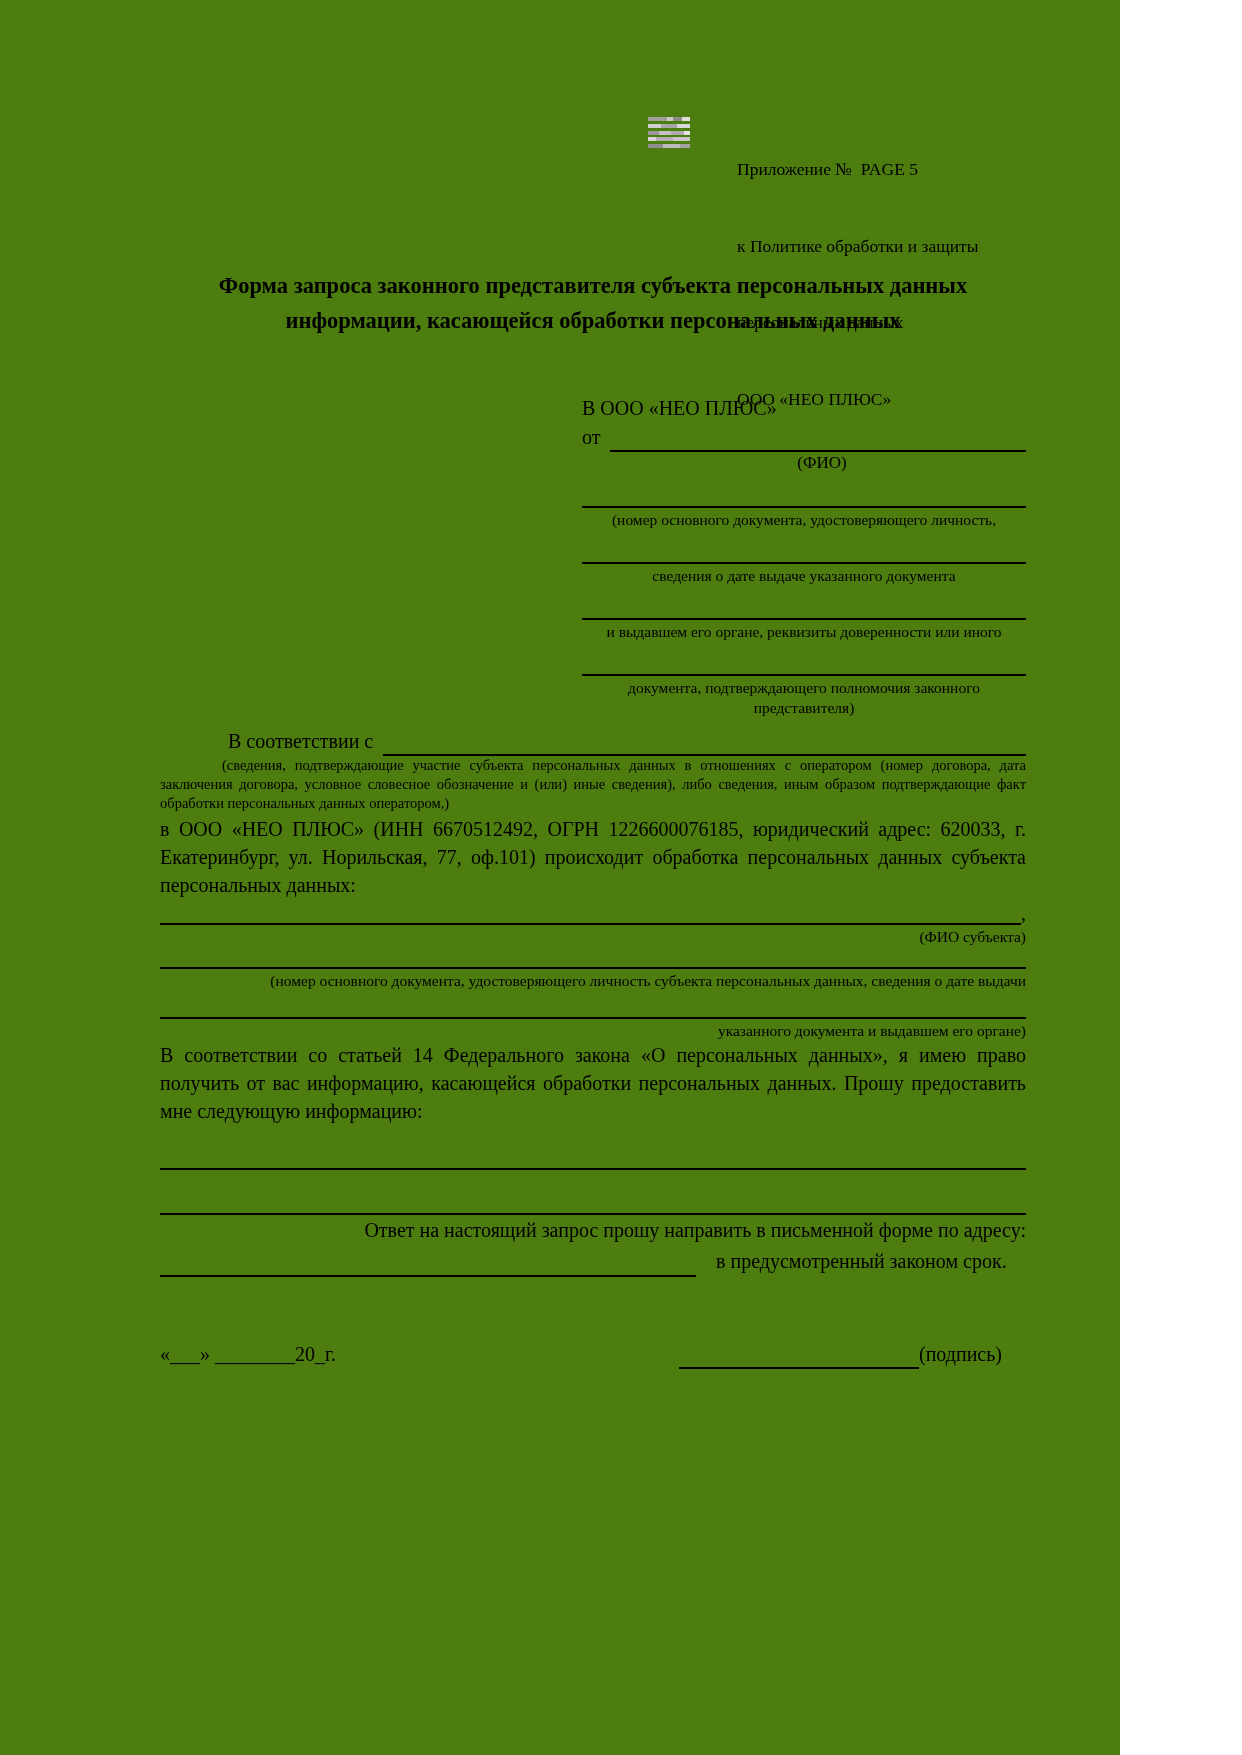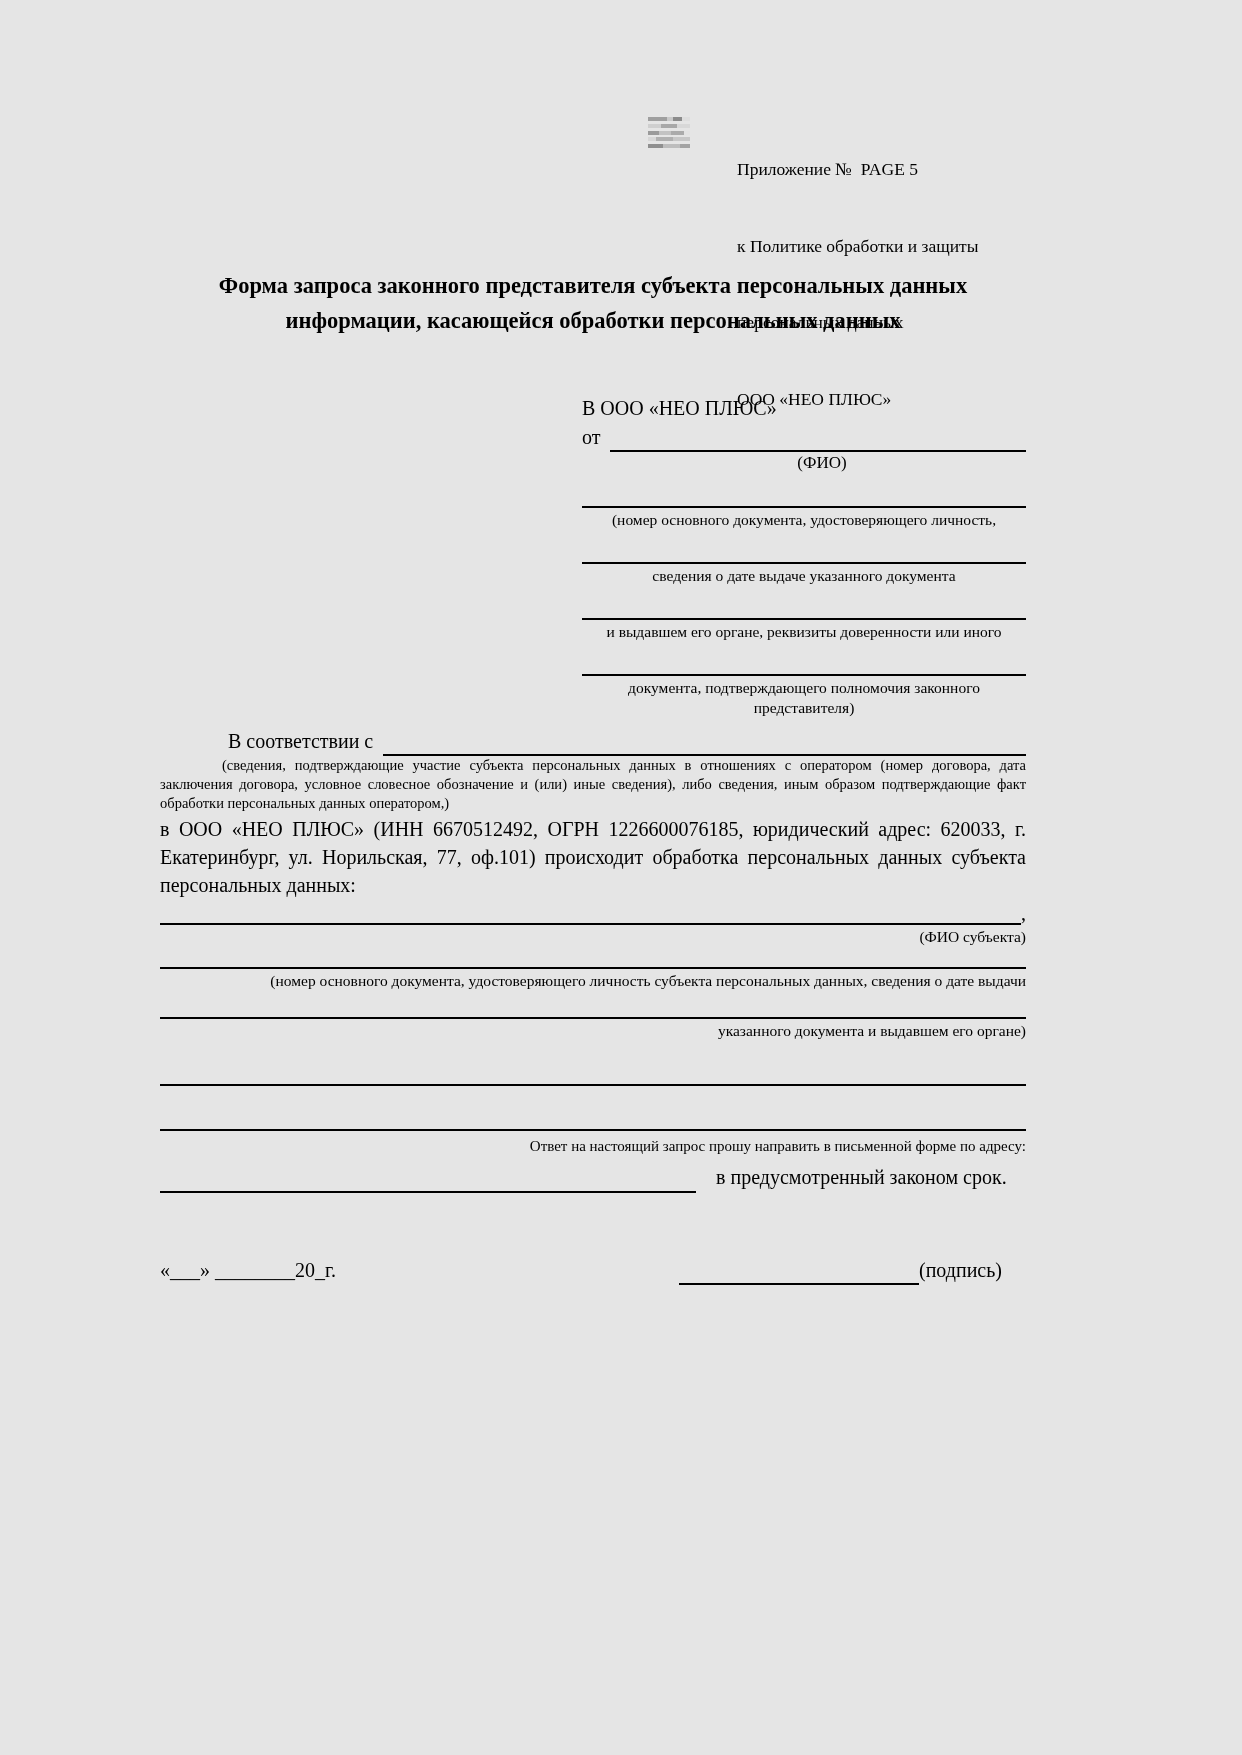--- a/index.html
+++ b/index.html
@@ -1,20 +1,20 @@
 <!DOCTYPE html>
 <html><head>
 <meta charset="utf-8">
 <style>
   html, body { margin: 0; padding: 0; background: #ffffff; }
   .page {
     position: relative;
-    width: 1242px;
+    width: 1120px;
     height: 1755px;
-    background: #e5e5e5;
+    background: #4d7c0f;
     font-family: "Liberation Serif", "DejaVu Serif", serif;
     color: #000000;
     overflow: hidden;
   }
   
   .doc-icon {
     position: absolute;
     left: 648px;
     top: 117px;
     width: 42px;
@@ -75,21 +75,21 @@
 
   .subject-row { display: flex; align-items: flex-end; font-size: 20px; }
   .subject-row .blank { flex: 1 1 auto; border-bottom: 2px solid #000; height: 26px; }
   .subject-cap { text-align: right; font-size: 15.5px; line-height: 20px; padding-top: 2px; }
   .sr1 .blank { height: 24px; }
   .sr2 .blank { height: 20px; }
   .sr3 .blank { height: 26px; }
 
   .rule-blank { border-bottom: 2px solid #000; height: 43px; }
 
-  .response-1 { margin-top: 0; font-size: 15px; line-height: 30px; text-align: right; }
+  .response-1 { margin-top: 0; font-size: 20px; line-height: 30px; text-align: right; }
   .response-2 { display: flex; align-items: flex-end; font-size: 20px; line-height: 32px; gap: 20px; }
   .response-2 .fill-line { max-width: 536px; }
   .response-2 .txt { white-space: pre; }
 
   .footer-row {
     margin-top: 62px;
     display: flex;
     justify-content: space-between;
     align-items: flex-end;
     font-size: 20px;
@@ -167,20 +167,21 @@
     <div class="subject-row sr2">
       <span class="blank"></span>
     </div>
     <div class="subject-cap">(номер основного документа, удостоверяющего личность субъекта персональных данных, сведения о дате выдачи</div>
 
     <div class="subject-row sr3">
       <span class="blank"></span>
     </div>
     <div class="subject-cap">указанного документа и выдавшем его органе)</div>
 
+    <div class="body-par">В соответствии со статьей 14 Федерального закона «О персональных данных», я имею право получить от вас информацию, касающейся обработки персональных данных. Прошу предоставить мне следующую информацию:</div>
 
     <div class="rule-blank"></div>
     <div class="rule-blank"></div>
 
     <div class="response-1">Ответ на настоящий запрос прошу направить в письменной форме по адресу:</div>
     <div class="response-2">
       <span class="fill-line"></span>
       <span class="txt">в предусмотренный законом срок.</span>
     </div>
 

